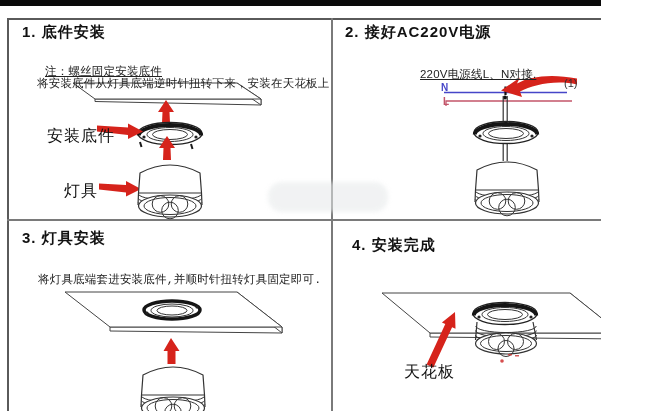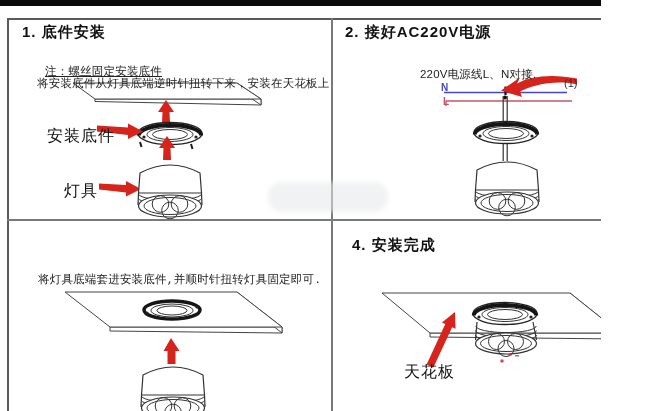--- a/index.html
+++ b/index.html
@@ -149,23 +149,24 @@
     </g>
   </svg>
 
   <div class="panel-title" style="left:22px;top:23px;">1. 底件安装</div>
   <div class="body-line" style="left:37px;top:50px;margin-top:26px;">将安装底件从灯具底端逆时针扭转下来，安装在天花板上</div>
   <div class="body-line" style="left:45px;top:64px;text-decoration:underline;">注：螺丝固定安装底件</div>
   <div class="diagram-label" style="left:47px;top:126px;">安装底件</div>
   <div class="diagram-label" style="left:64px;top:181px;font-family:Liberation Serif, serif;">灯具</div>
 
   <div class="panel-title" style="left:345px;top:23px;text-align:center;">2. 接好AC220V电源</div>
-  <div class="body-line" style="left:420px;top:67px;">220V电源线L、N对接.</div>
+  <div class="body-line" style="left:420px;top:67px;text-decoration:underline;">220V电源线L、N对接.</div>
   <div class="wire-label" style="left:441px;top:82px;color:#4646c8;">N</div>
   <div class="wire-label" style="left:443px;top:96px;color:#c3556a;">L</div>
   <div class="callout" style="left:564px;top:77px;">(1)</div>
 
+  <div class="panel-title" style="left:22px;top:229px;">3. 灯具安装</div>
   <div class="body-line" style="left:38px;top:272px;font-family:Liberation Mono, monospace;">将灯具底端套进安装底件,并顺时针扭转灯具固定即可.</div>
 
   <div class="panel-title" style="left:352px;top:236px;text-align:center;">4. 安装完成</div>
   <div class="diagram-label" style="left:404px;top:362px;font-size:16px;">天花板</div>
 
 </div>
 
 </body></html>

